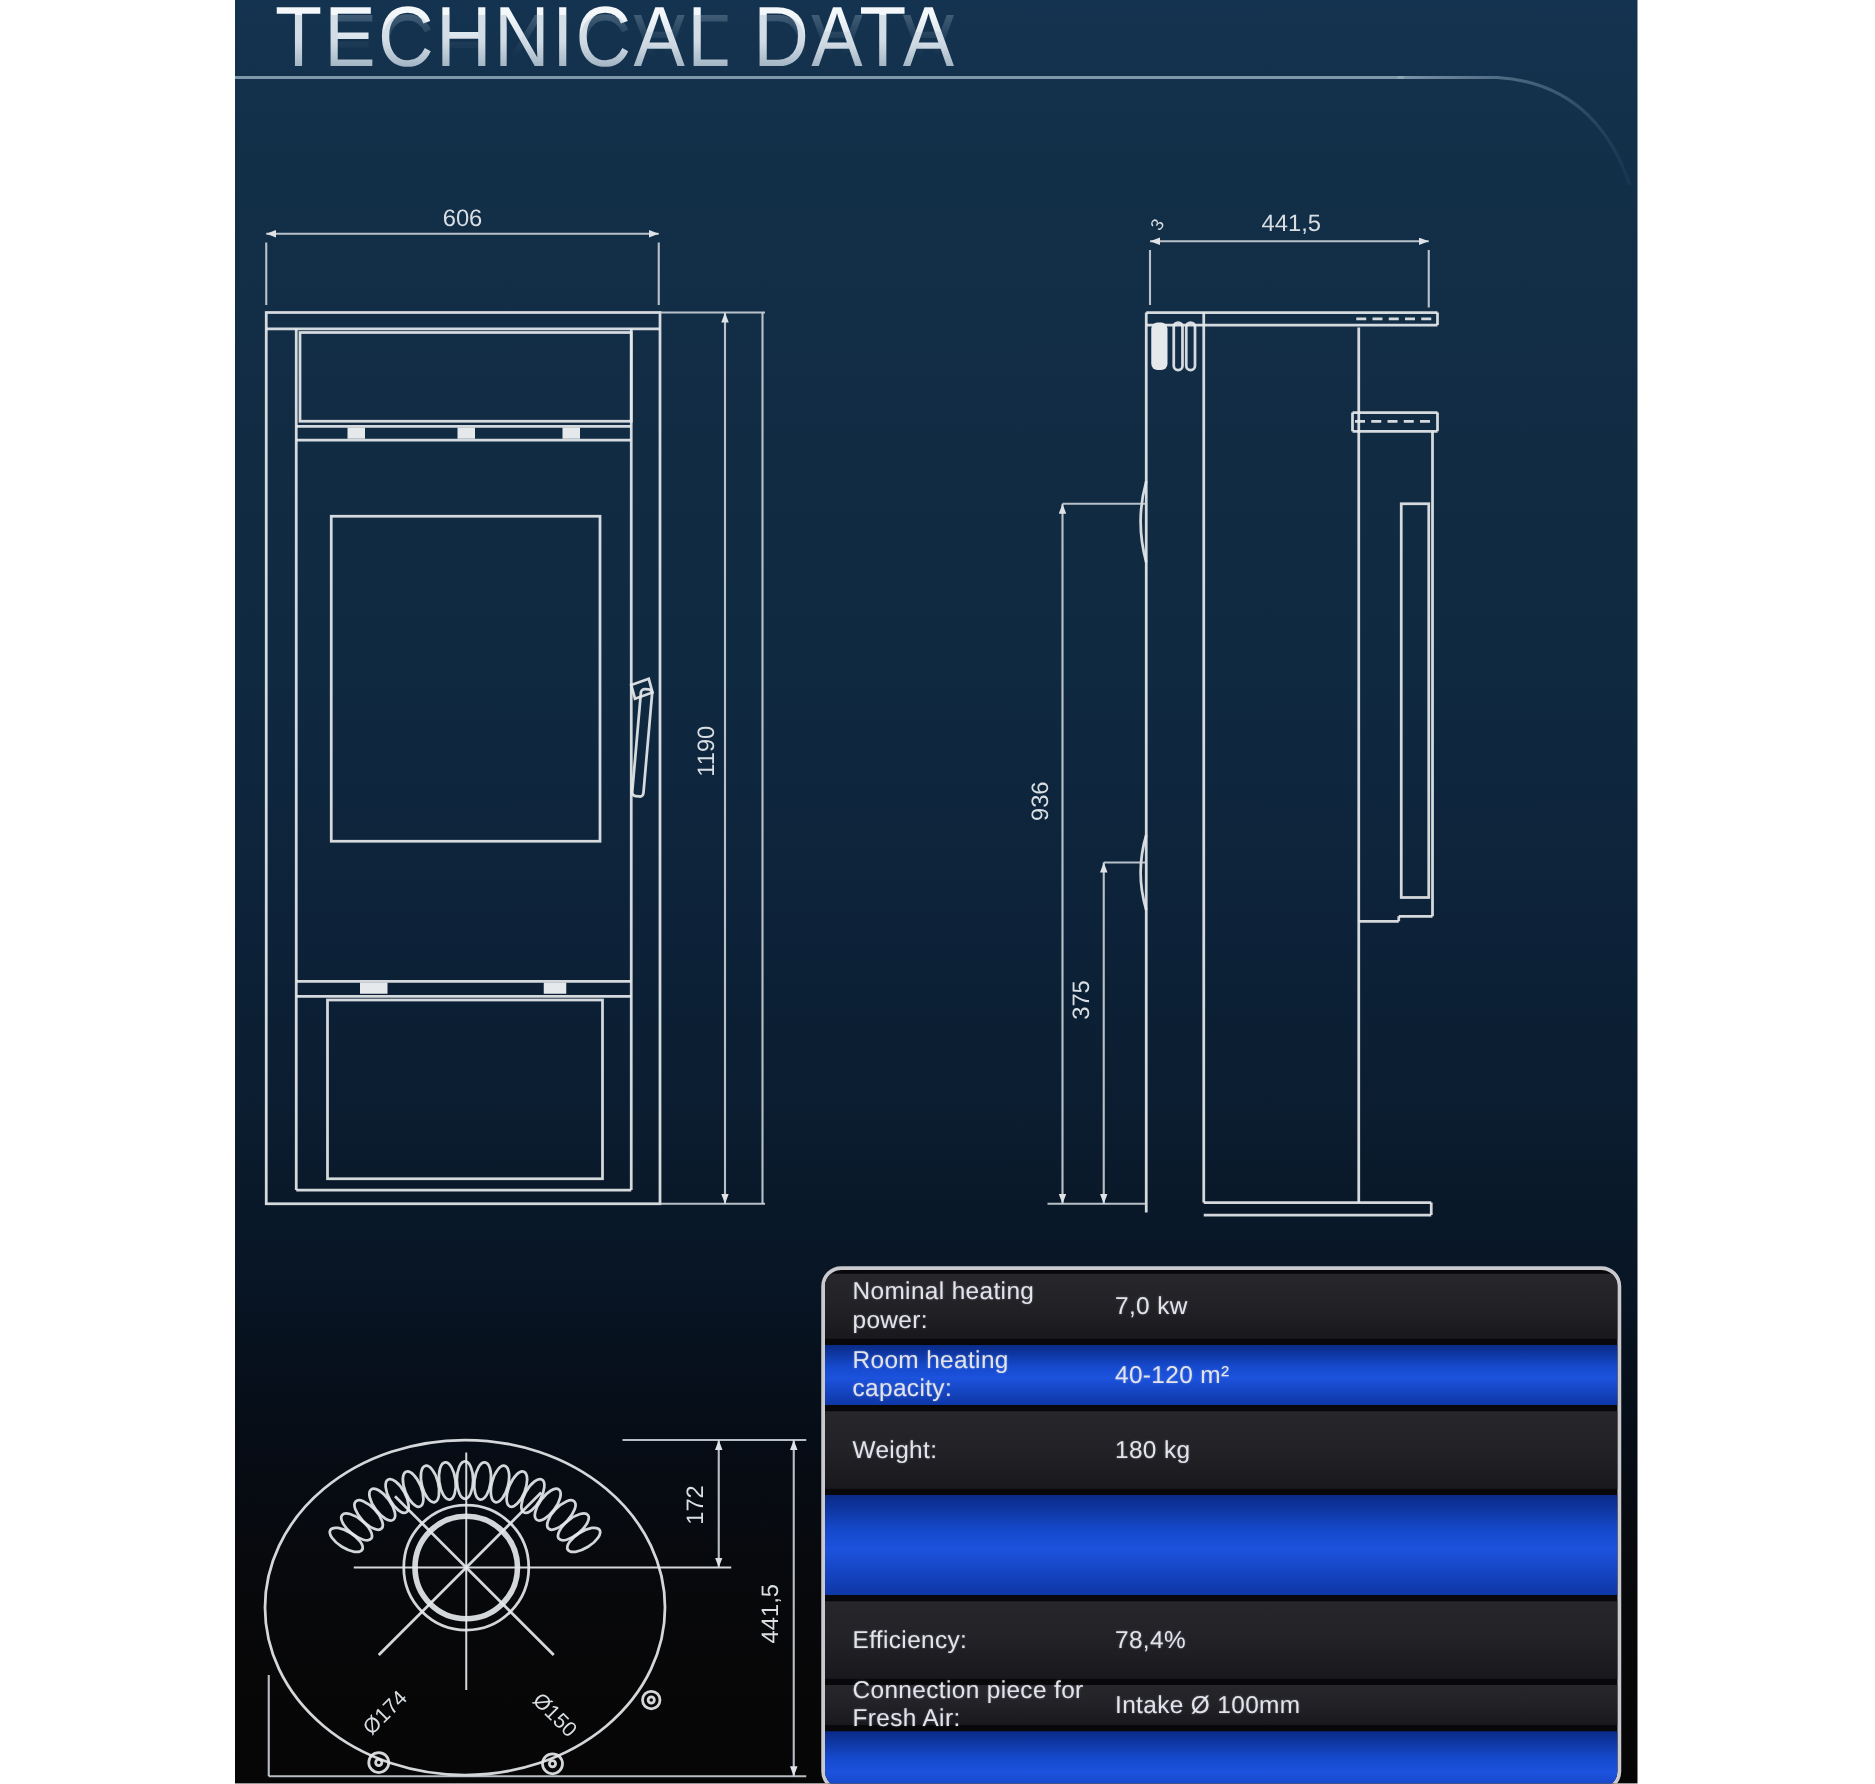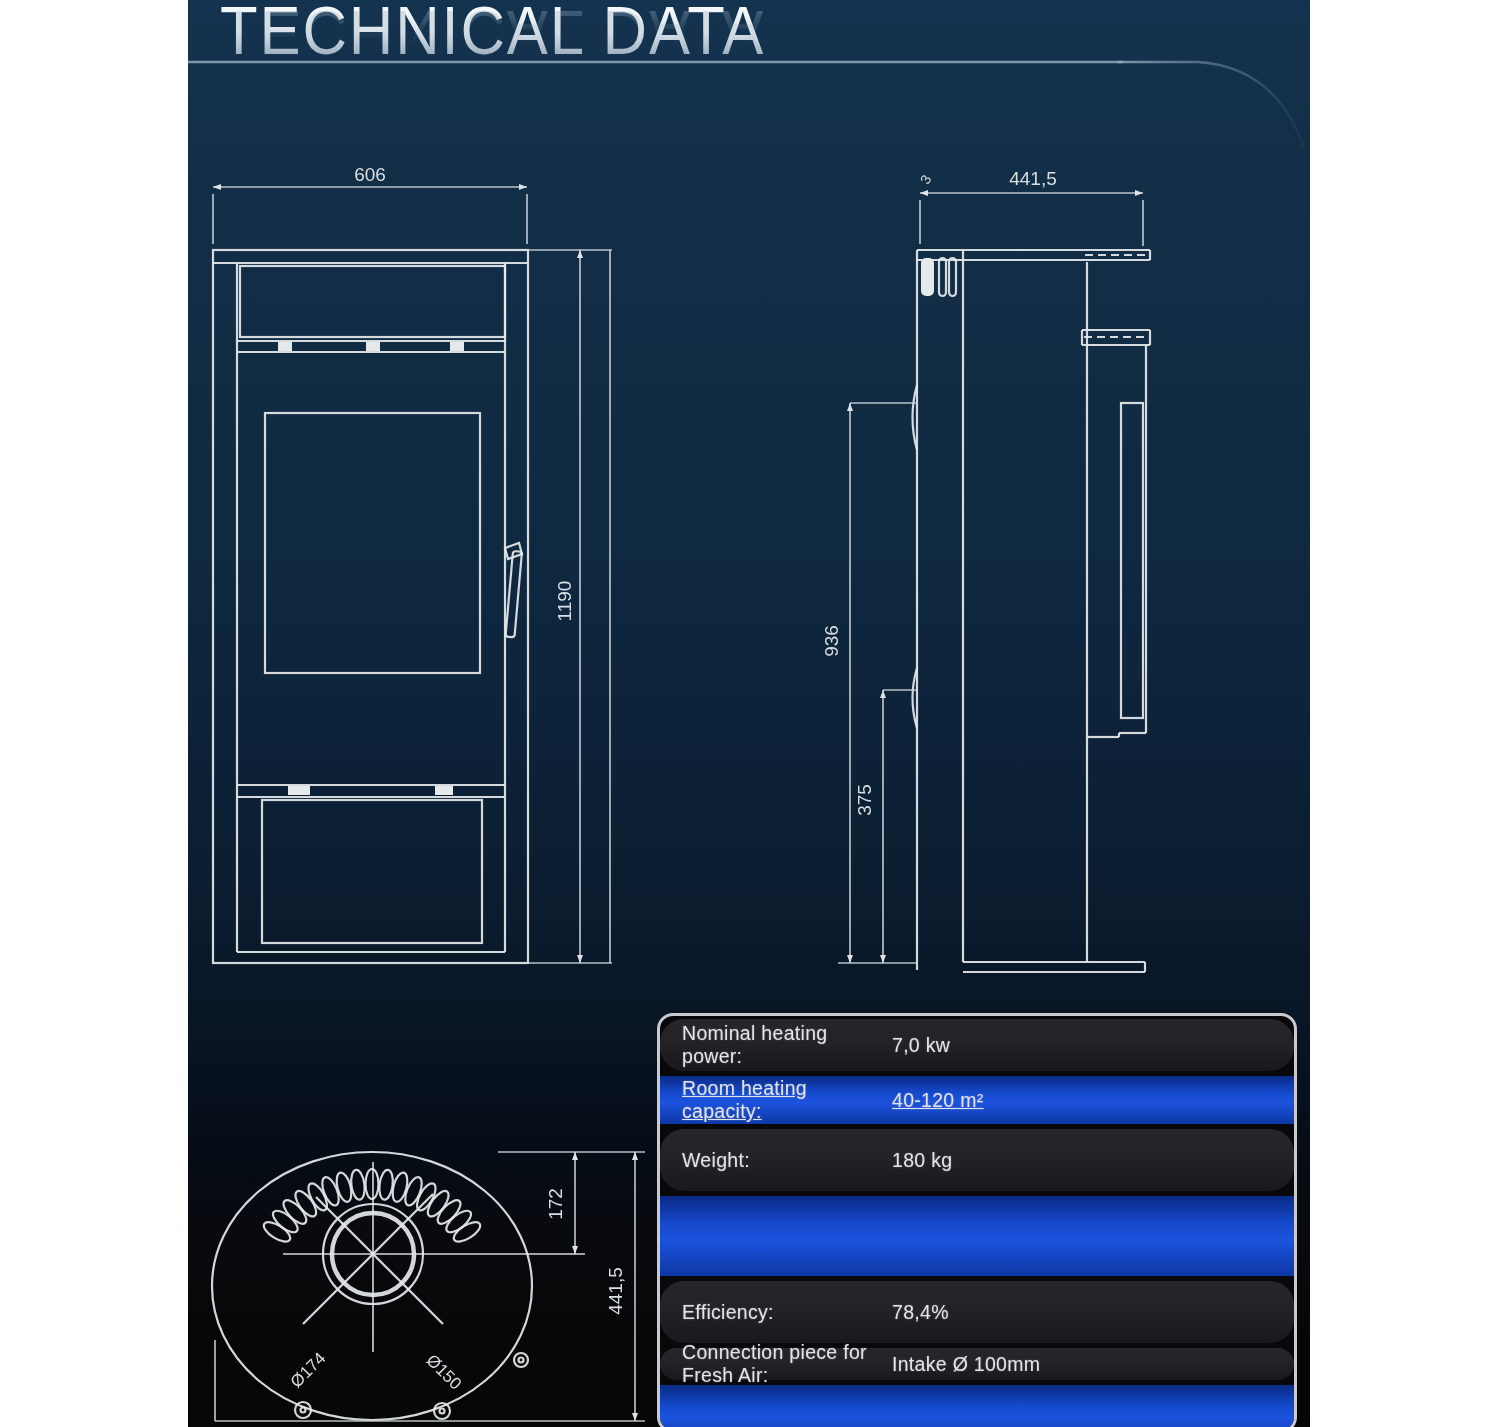--- a/index.html
+++ b/index.html
@@ -25,22 +25,22 @@
     -webkit-background-clip:text;background-clip:text;color:transparent;
     white-space:nowrap;filter:blur(0.6px);}
   svg.draw{position:absolute;left:0;top:0;}
   .spec-table{position:absolute;left:469px;top:1013px;width:640px;height:420px;
     box-sizing:border-box;border:3px solid #c9c9ce;border-radius:16px;
     background:#08080a;overflow:hidden;}
   .spec-row{display:flex;align-items:center;margin-top:5px;
     color:#e3e4ea;font-size:19.5px;letter-spacing:0.3px;
     text-shadow:0 0 2px rgba(215,225,250,0.35);}
   .spec-row.first{margin-top:3px;}
-  .spec-row.dark{background:linear-gradient(180deg,#27262b 0%,#232227 45%,#19181d 100%);border-radius:24px;}
-  .spec-row.blue{background:linear-gradient(180deg,#0a2a86 0%,#1549cc 35%,#1c52dd 55%,#0e37a6 100%);text-decoration:underline;}
+  .spec-row.dark{background:linear-gradient(180deg,#27262b 0%,#232227 45%,#19181d 100%);}
+  .spec-row.blue{background:linear-gradient(180deg,#0a2a86 0%,#1549cc 35%,#1c52dd 55%,#0e37a6 100%);}
   .spec-label{flex:0 0 210px;padding-left:22px;}
   .spec-value{flex:1;padding-left:0;}
   .h52{height:52px}.h48{height:48px}.h50{height:62px}.h80{height:80px}.h42{height:32px}.hfill{height:60px}
 </style>
 </head>
 <body>
 
 <div class="page">
   <div class="content">
 

